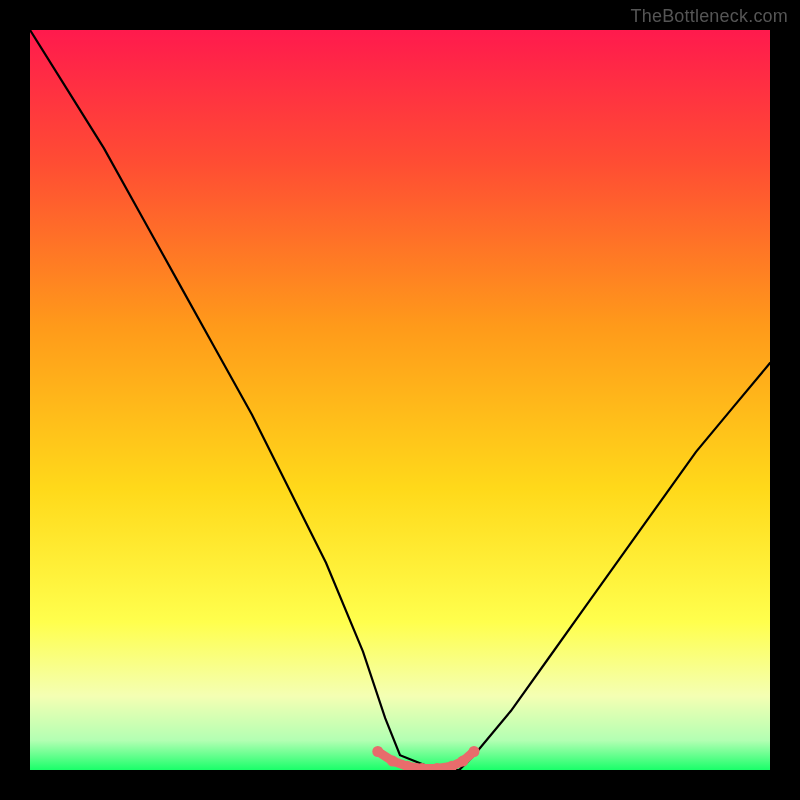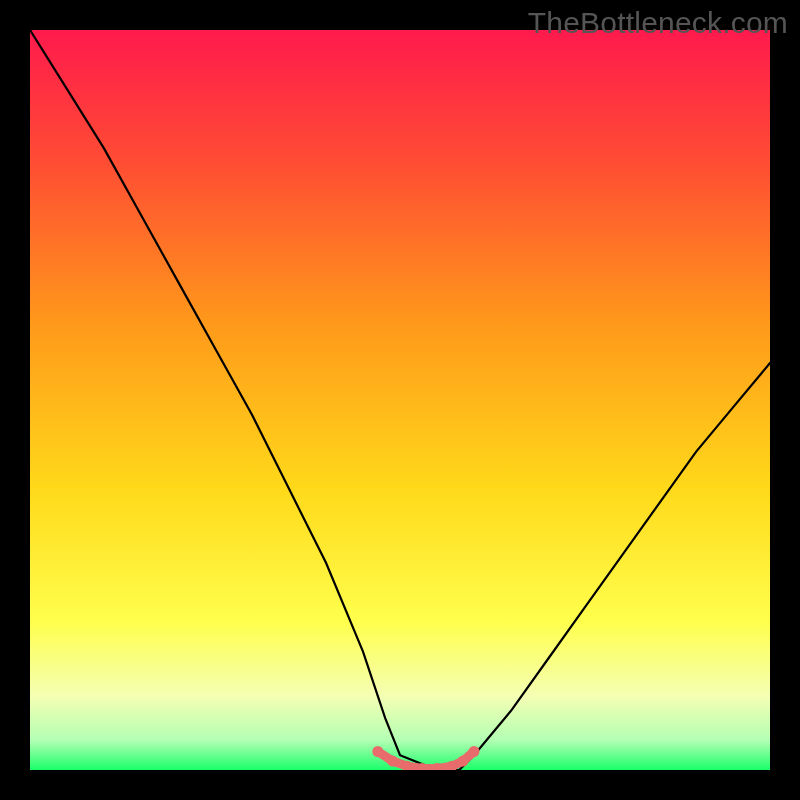--- a/index.html
+++ b/index.html
@@ -15,21 +15,21 @@
     position: relative;
     width: 800px;
     height: 800px;
     background: #000;
   }
   .watermark {
     position: absolute;
     top: 6px;
     right: 12px;
     color: #555;
-    font-size: 30px;
+    font-size: 18px;
     font-weight: 500;
     letter-spacing: 0.2px;
     z-index: 10;
   }
   .plot-area {
     position: absolute;
     left: 30px;
     top: 30px;
     width: 740px;
     height: 740px;

